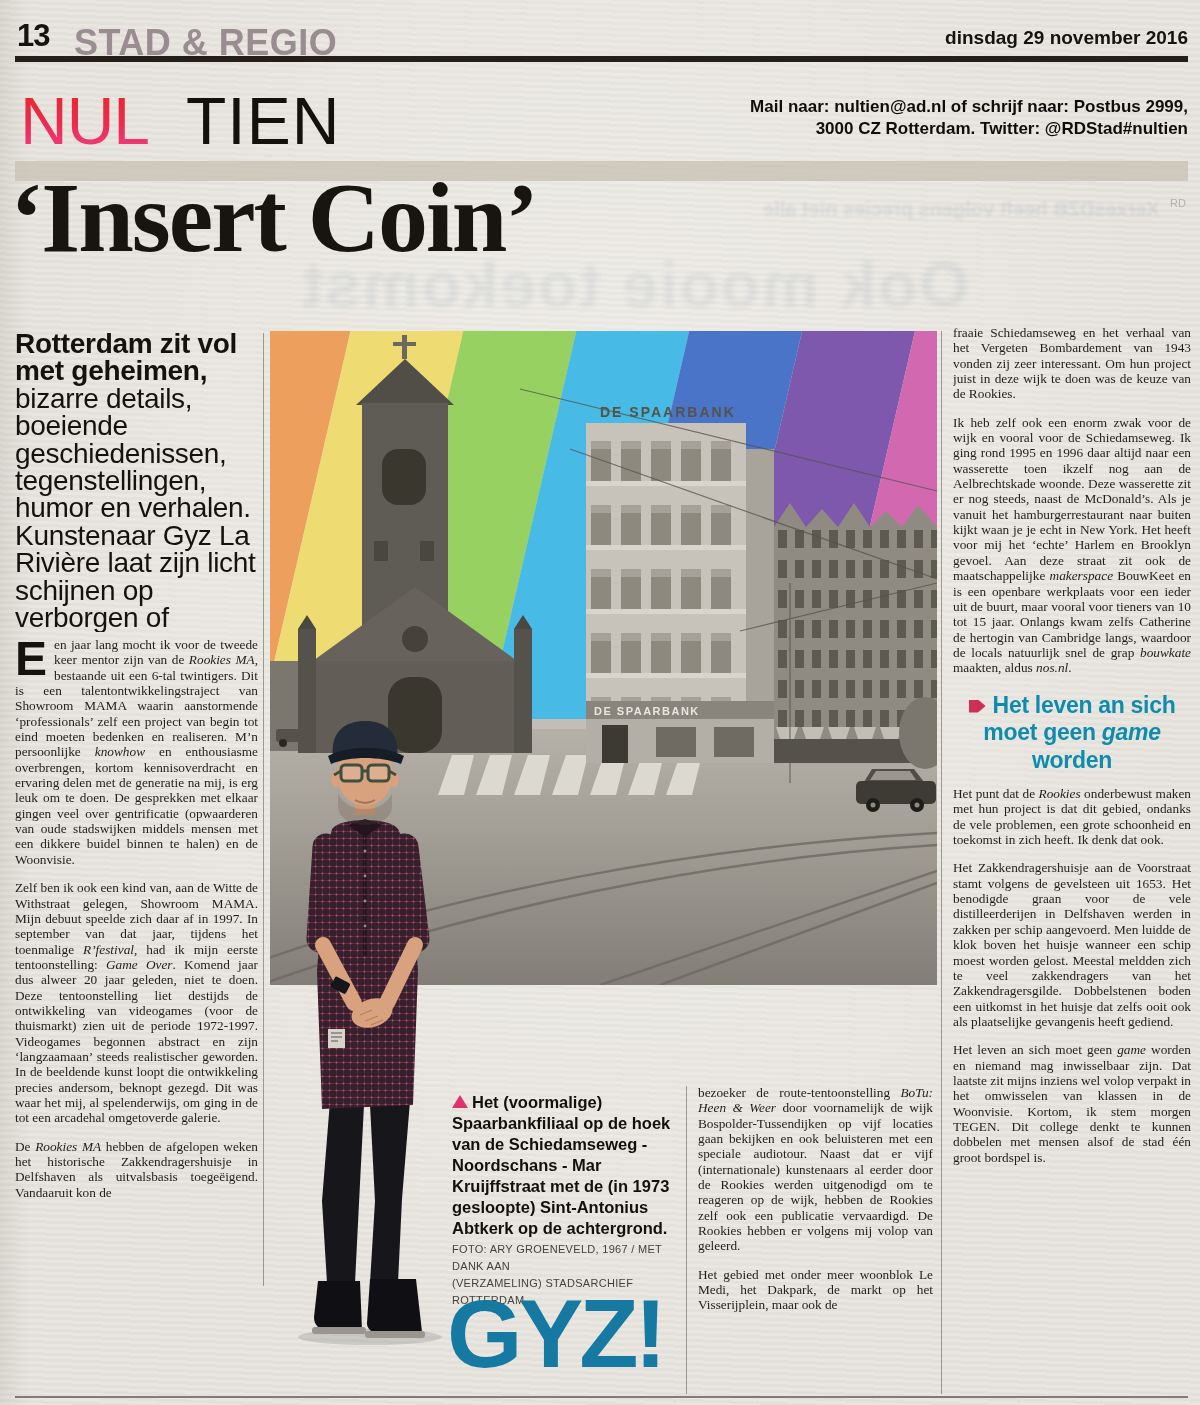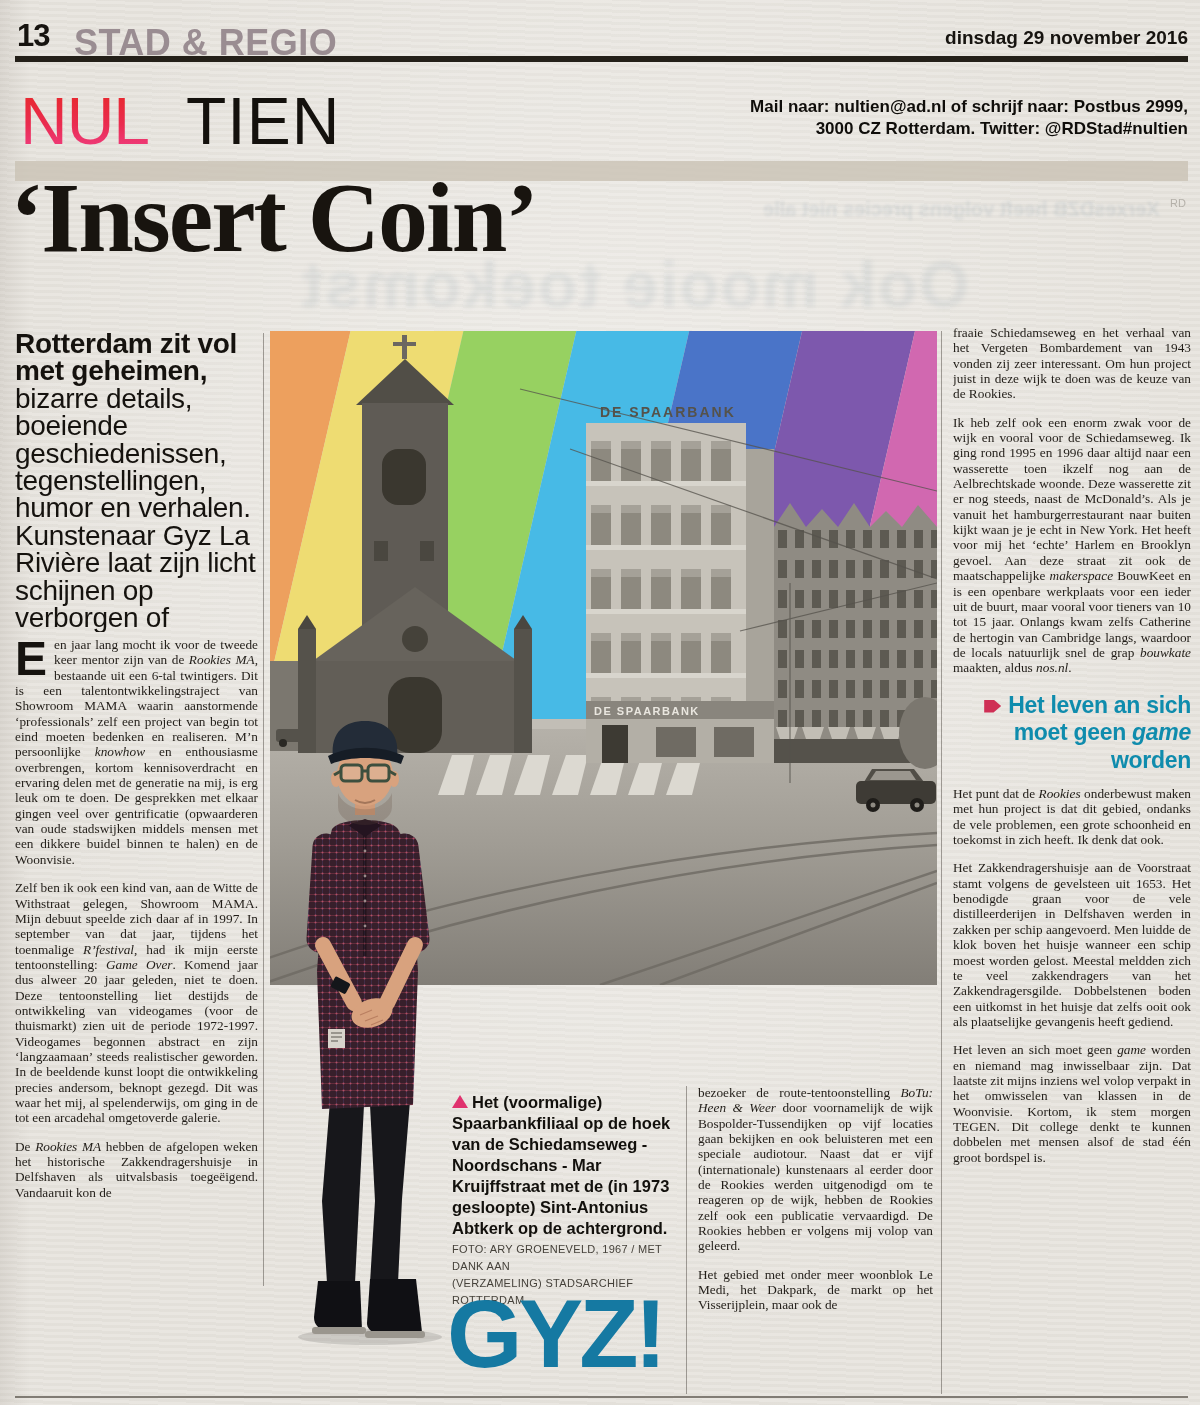--- a/index.html
+++ b/index.html
@@ -45,21 +45,21 @@
   .v2{left:686px;top:1086px;height:308px;}
   .v3{left:941px;top:331px;height:1063px;}
   .rule-bottom{left:15px;right:12px;top:1396px;height:2px;background:rgba(95,89,82,.75);}
   
   .photo{left:270px;top:331px;width:667px;height:1075px;}
   
   .caption{left:452px;top:1092px;width:233px;font-size:16.5px;line-height:21px;font-weight:700;color:#12100c;}
   .cap-arrow{display:inline-block;width:0;height:0;border-left:8px solid transparent;border-right:8px solid transparent;border-bottom:13px solid #e0326e;margin-right:4px;}
   .credit{font-size:11px;line-height:17px;font-weight:400;color:#45413a;letter-spacing:.3px;margin-top:2px;}
   
-  .pullquote{margin:16px 0 12px 0;font-family:"Liberation Sans",sans-serif;font-size:23px;line-height:27.5px;font-weight:800;color:#0f8cad;text-align:right;letter-spacing:-.3px;}
+  .pullquote{margin:16px 0 12px 0;font-family:"Liberation Sans",sans-serif;font-size:23px;line-height:27.5px;font-weight:800;color:#0f8cad;text-align:center;letter-spacing:-.3px;}
   .q-arrow{display:inline-block;width:17px;height:13px;background:#cf2f55;clip-path:polygon(0 0,55% 0,100% 50%,55% 100%,0 100%);margin-right:7px;}
   
   .gyz{left:447px;top:1288px;font-size:97px;line-height:.95;font-weight:900;letter-spacing:-4px;color:#1579a2;}
 </style>
 </head>
 <body>
 
 <div id="page">
 
   <div class="abs pageno">13</div>

